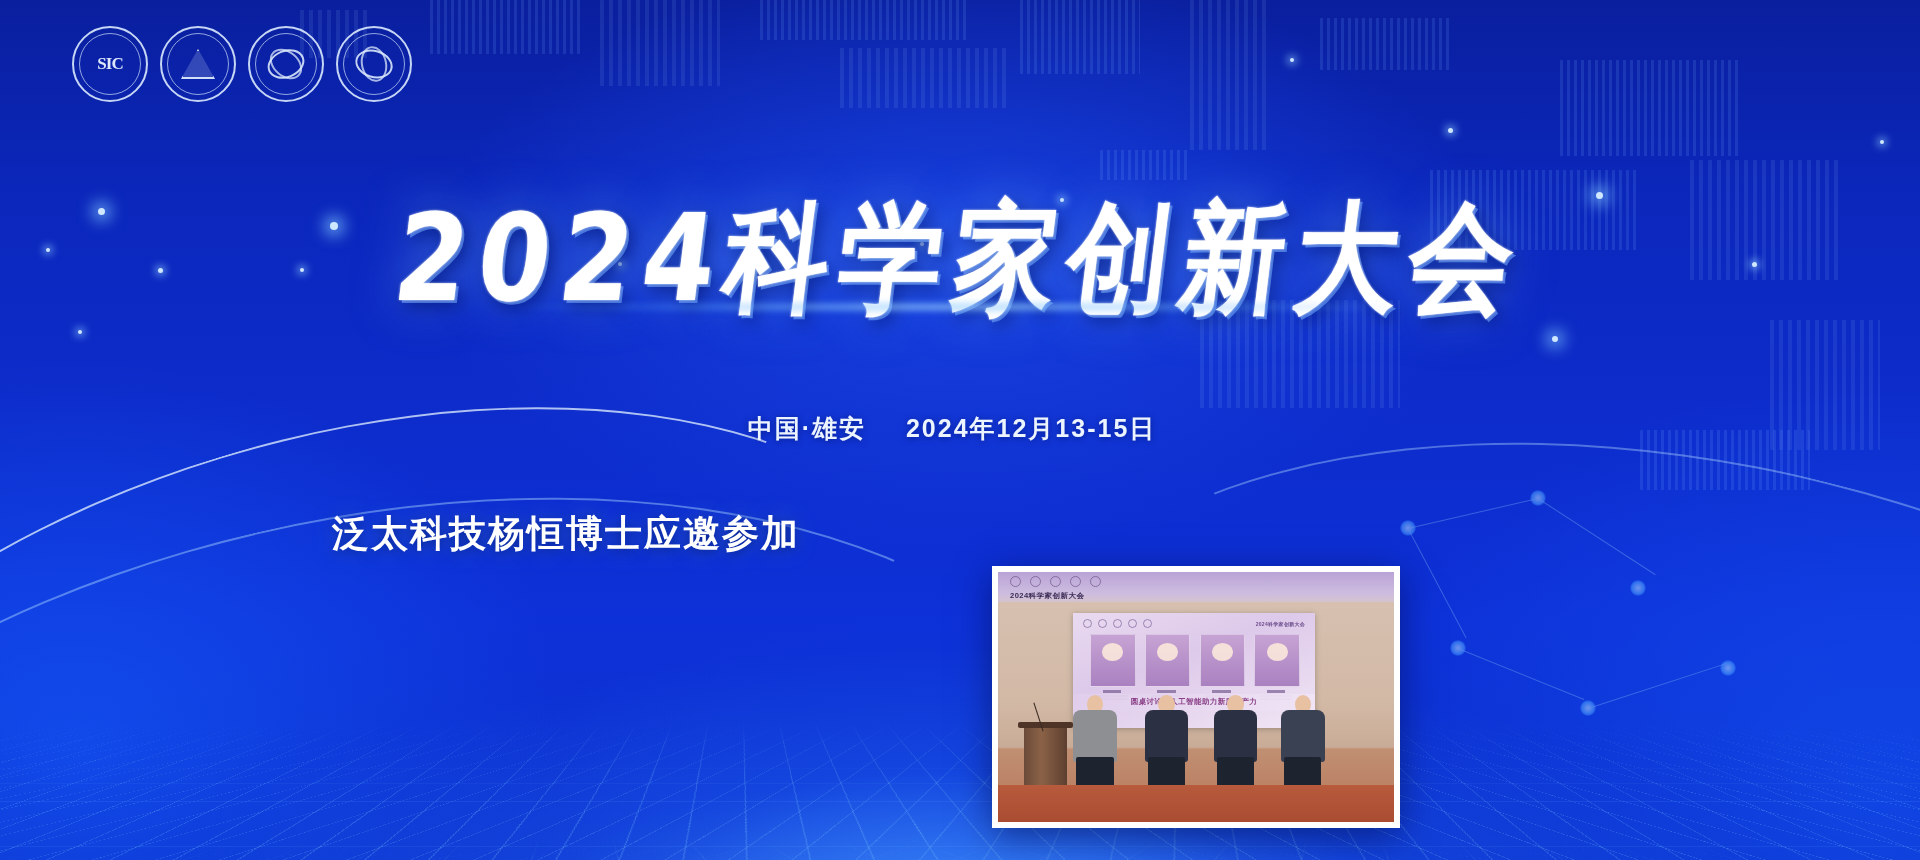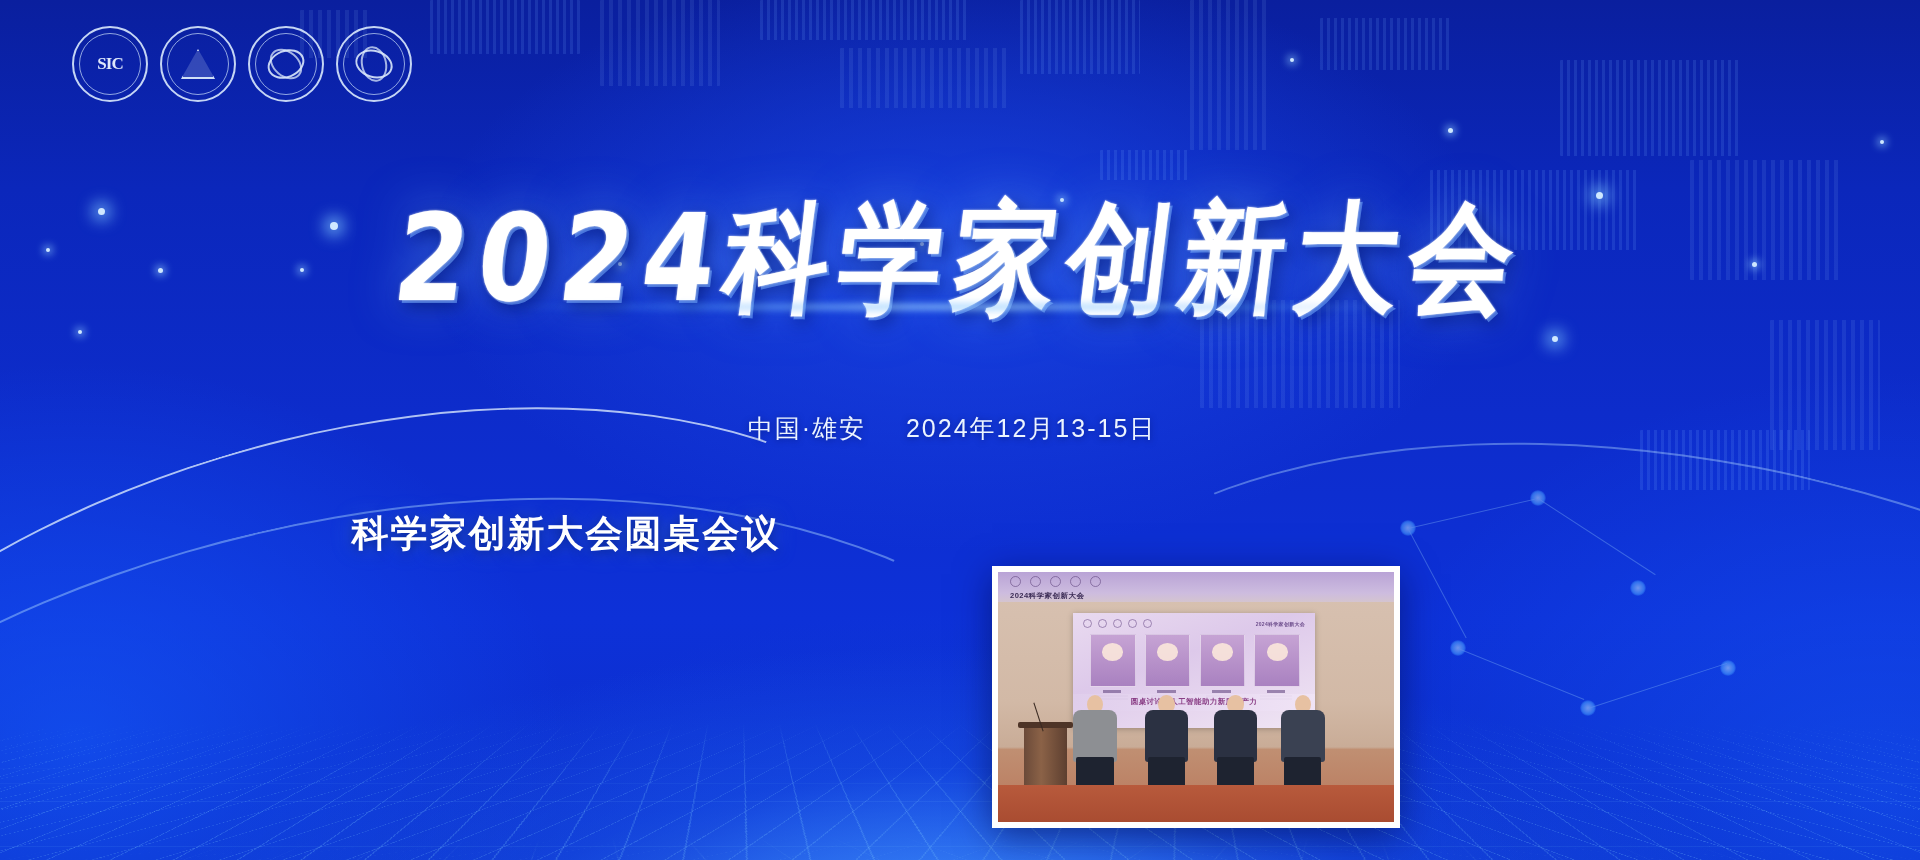--- a/index.html
+++ b/index.html
@@ -128,21 +128,21 @@
 
   .subtitle{
     position:absolute;left:0;right:0;top:336px;text-align:center;z-index:7;
     font-family:"DejaVu Sans","Liberation Sans",sans-serif;
     font-size:42px;font-weight:bold;color:#ffffff;letter-spacing:7px;
     text-shadow:0 2px 10px rgba(0,25,120,.75), 0 0 26px rgba(120,190,255,.45);
   }
 
   .datebar{
     position:absolute;left:0;right:16px;top:412px;text-align:center;z-index:7;
-    font-size:25px;color:#ecf4ff;letter-spacing:2px;font-weight:400;
+    font-size:25px;color:#ecf4ff;letter-spacing:2px;font-weight:700;
     text-shadow:0 1px 6px rgba(0,20,100,.6);
   }
   .datebar .sep{display:inline-block;width:22px;}
 
   
   .caption{
     position:absolute;left:316px;top:508px;width:500px;z-index:7;
     text-align:center;
     font-family:"DejaVu Sans","Liberation Sans",sans-serif;
     font-size:37px;font-weight:bold;color:#ffffff;line-height:1.38;
@@ -301,21 +301,21 @@
   </div>
 
 
   <div class="datebar">
     <span>中国·雄安</span>
     <span class="sep"></span>
     <span>2024年12月13-15日</span>
   </div>
 
   <div class="caption">
-    <div>科学家创新大会圆桌会议</div>
+    <div>泛太科技杨恒博士应邀参加</div>
   </div>
 
   <div class="nodecluster">
     <div class="nd" style="left:20px;top:30px;"></div>
     <div class="nd" style="left:150px;top:0px;"></div>
     <div class="nd" style="left:250px;top:90px;"></div>
     <div class="nd" style="left:70px;top:150px;"></div>
     <div class="nd" style="left:200px;top:210px;"></div>
     <div class="nd" style="left:340px;top:170px;"></div>
     <div class="ln" style="left:28px;top:38px;width:130px;transform:rotate(-13deg);"></div>

